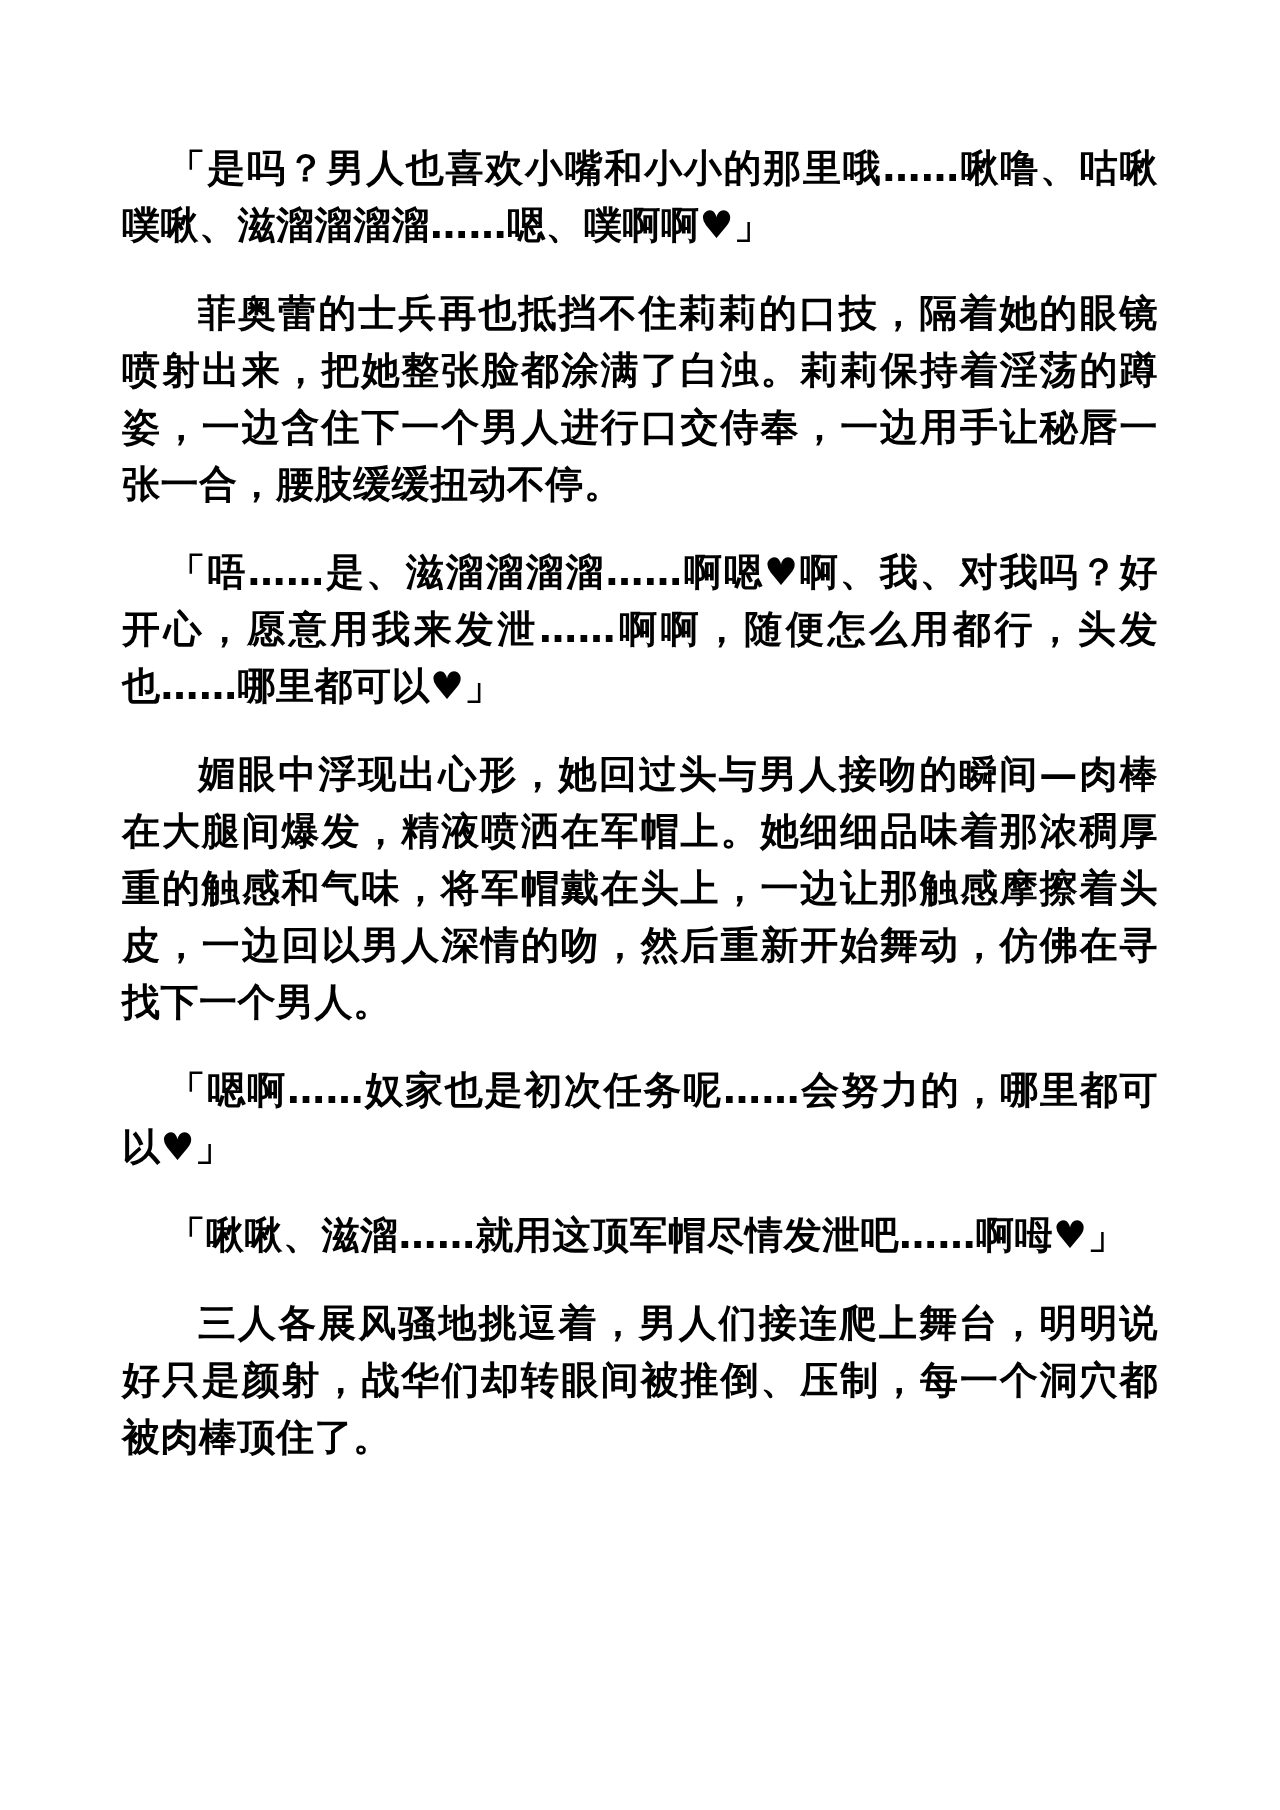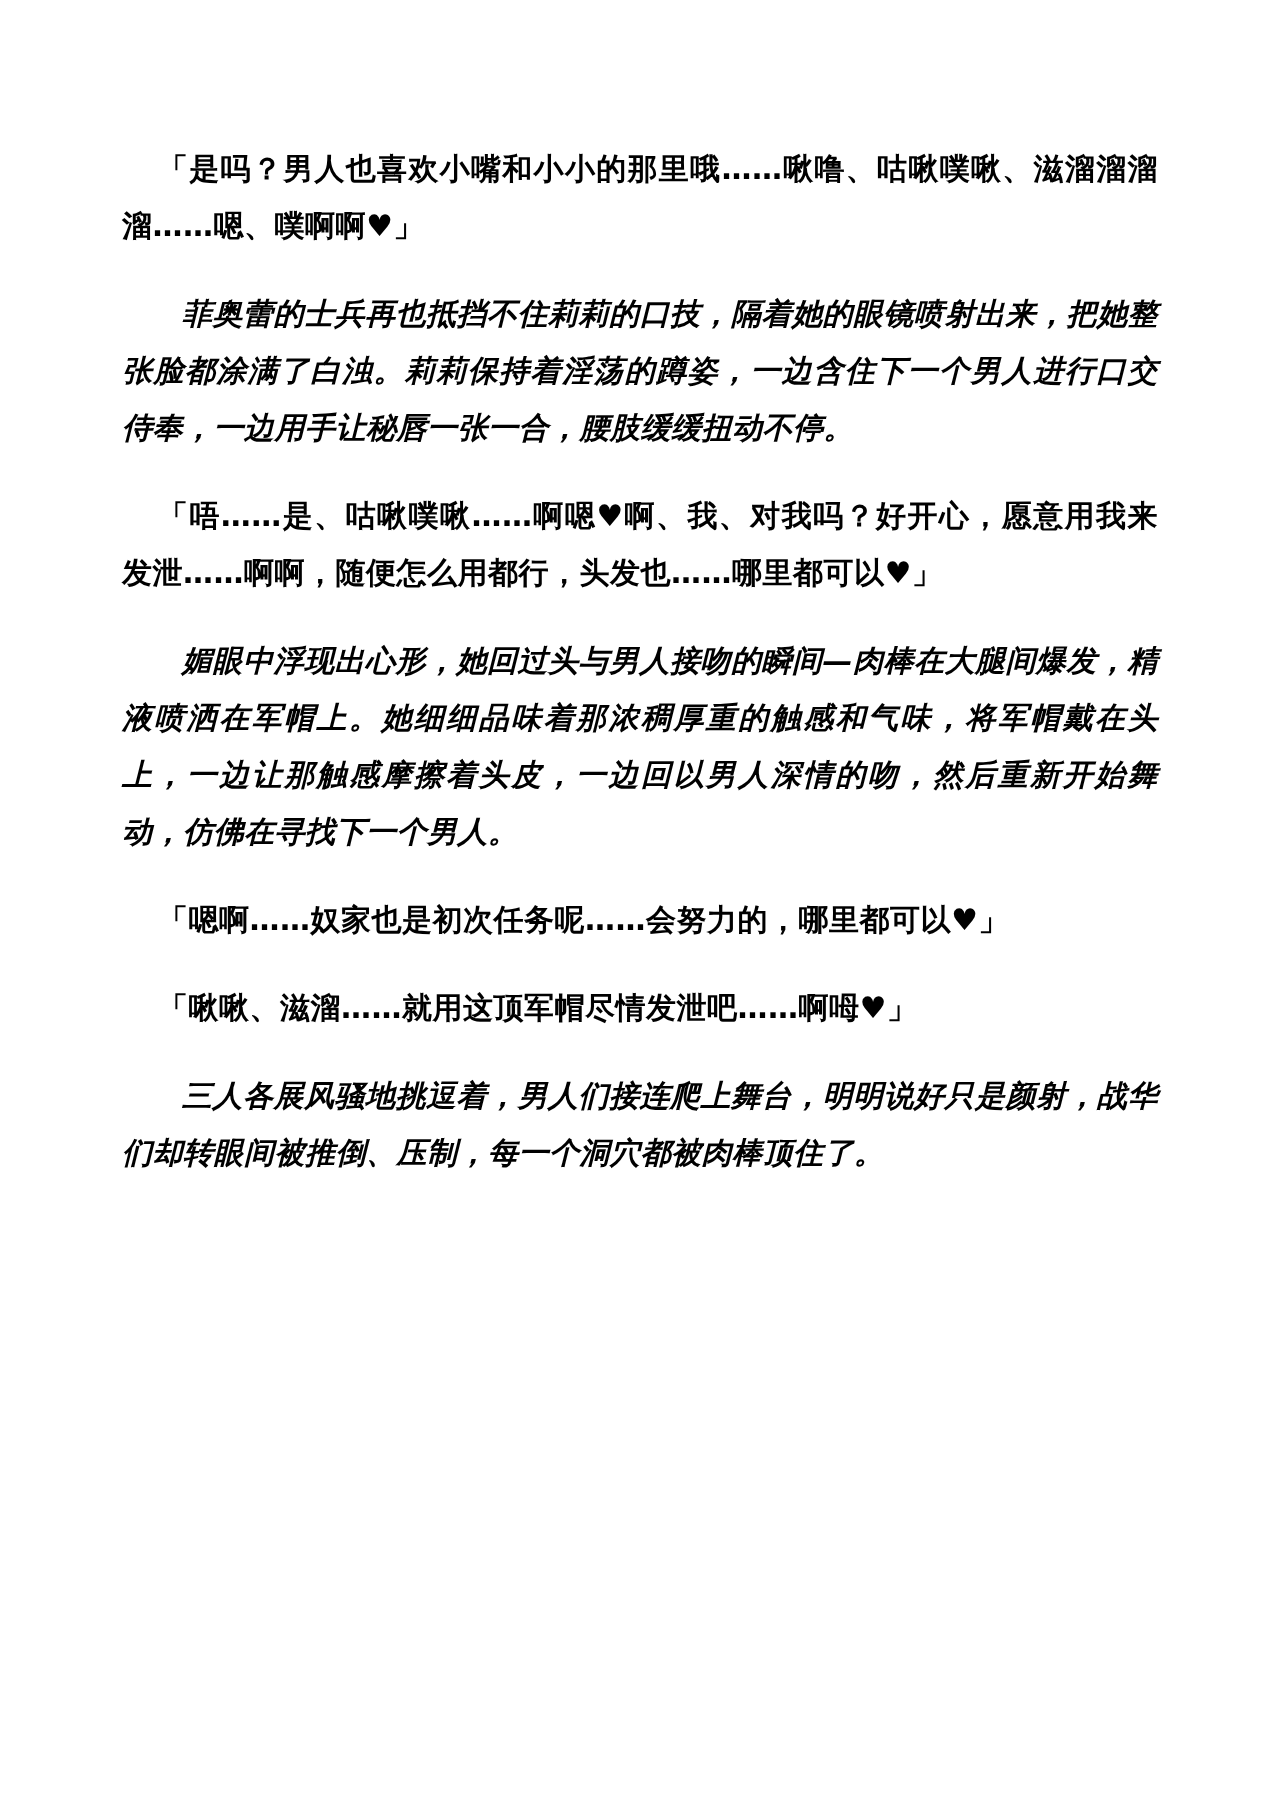--- a/index.html
+++ b/index.html
@@ -15,43 +15,42 @@
     box-sizing: border-box;
     padding: 140px 122px 0 122px;
     overflow: hidden;
   }
   .content {
     width: 100%;
   }
   .para {
     font-family: "DejaVu Sans", sans-serif;
     font-weight: 700;
-    font-size: 30px;
+    font-size: 38px;
     line-height: 57px;
     color: #000000;
     text-align: justify;
     text-justify: inter-character;
     margin: 0 0 31px 0;
     letter-spacing: 0.5px;
     word-break: break-all;
   }
   .para.narration {
     text-indent: 2em;
-    font-style: italic;
   }
   .para.dialogue {
     text-indent: 1.2em;
   }
 </style>
 </head>
 <body>
 
 <div class="page">
   <div class="content">
       <p class="para dialogue">「是吗？男人也喜欢小嘴和小小的那里哦……啾噜、咕啾噗啾、滋溜溜溜溜……嗯、噗啊啊♥」</p>
       <p class="para narration">菲奥蕾的士兵再也抵挡不住莉莉的口技，隔着她的眼镜喷射出来，把她整张脸都涂满了白浊。莉莉保持着淫荡的蹲姿，一边含住下一个男人进行口交侍奉，一边用手让秘唇一张一合，腰肢缓缓扭动不停。</p>
-      <p class="para dialogue">「唔……是、咕啾噗啾……啊嗯♥啊、我、对我吗？好开心，愿意用我来发泄……啊啊，随便怎么用都行，头发也……哪里都可以♥」</p>
+      <p class="para dialogue">「唔……是、滋溜溜溜溜……啊嗯♥啊、我、对我吗？好开心，愿意用我来发泄……啊啊，随便怎么用都行，头发也……哪里都可以♥」</p>
       <p class="para narration">媚眼中浮现出心形，她回过头与男人接吻的瞬间—肉棒在大腿间爆发，精液喷洒在军帽上。她细细品味着那浓稠厚重的触感和气味，将军帽戴在头上，一边让那触感摩擦着头皮，一边回以男人深情的吻，然后重新开始舞动，仿佛在寻找下一个男人。</p>
       <p class="para dialogue">「嗯啊……奴家也是初次任务呢……会努力的，哪里都可以♥」</p>
       <p class="para dialogue">「啾啾、滋溜……就用这顶军帽尽情发泄吧……啊呣♥」</p>
       <p class="para narration">三人各展风骚地挑逗着，男人们接连爬上舞台，明明说好只是颜射，战华们却转眼间被推倒、压制，每一个洞穴都被肉棒顶住了。</p>
     </div>
 </div>
 
 </body></html>

